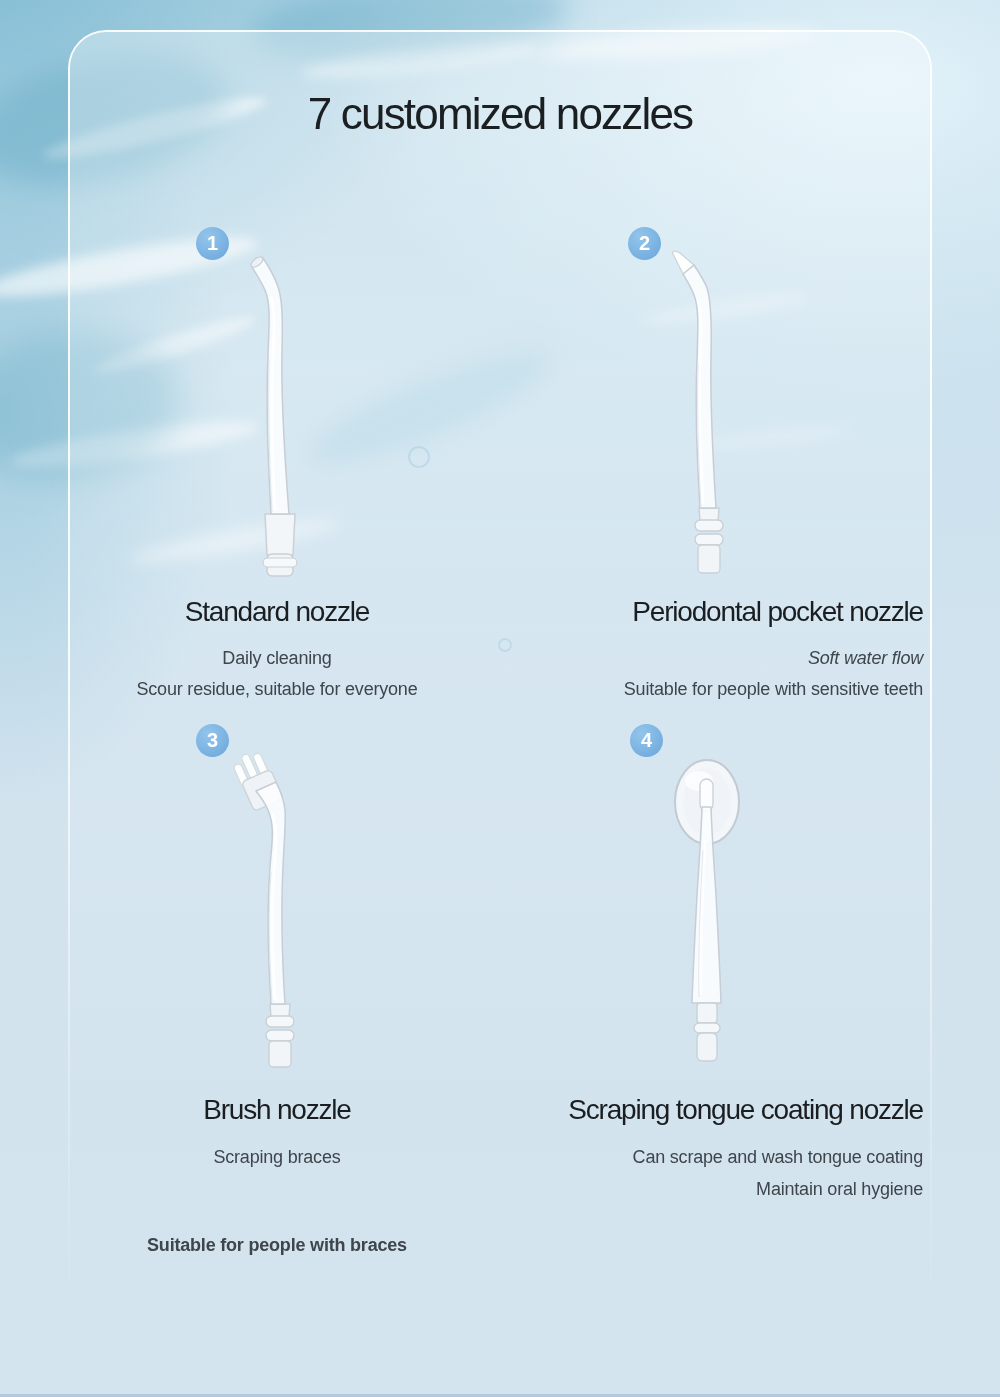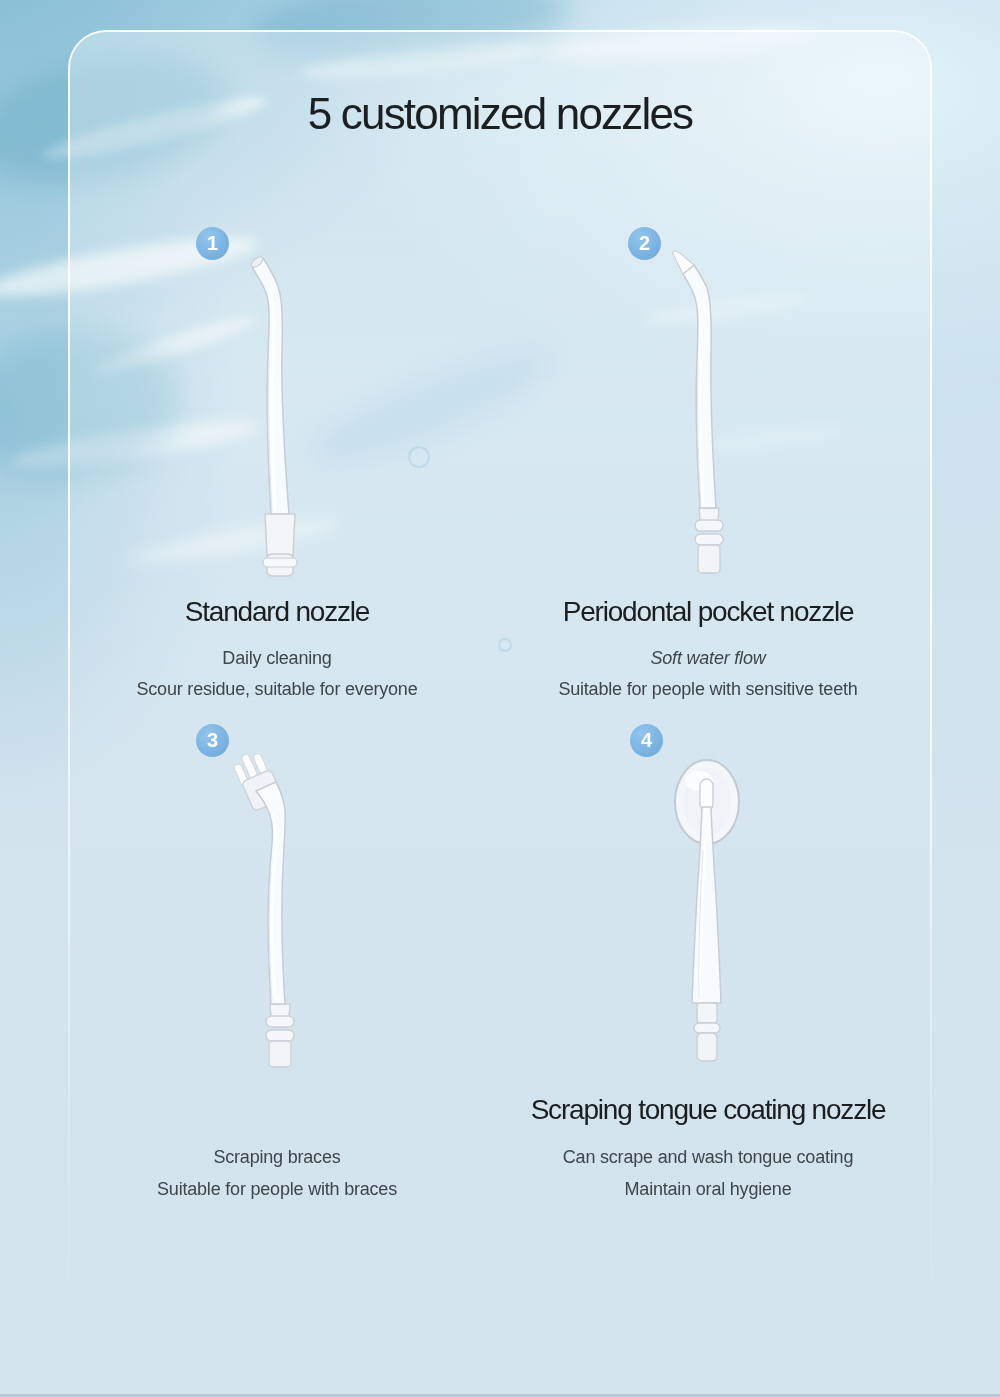--- a/index.html
+++ b/index.html
@@ -44,21 +44,21 @@
   .nozzle-svg{ position:absolute; width:170px; height:330px; }
   .nozzle-name{
     position:absolute; width:430px; text-align:center;
     font-size:28px; line-height:40px; letter-spacing:-1.2px; color:#1b1e21;
   }
   .nozzle-desc{
     position:absolute; width:430px; text-align:center;
     font-size:18px; line-height:26px; letter-spacing:-0.2px; color:#3e454b;
   }
   .col-l{ left:62px; }
-  .col-r{ left:493px; }
+  .col-r{ left:493px;text-align:right; }
   .bottom-edge{ position:absolute; left:0; right:0; bottom:0; height:3px; background:#b4c9db; }
 </style>
 </head>
 <body>
 
 <div class="stage">
 
   <div class="streak" style="left:40px;top:115px;width:230px;height:26px;background:rgba(255,255,255,.55);filter:blur(5px);transform:rotate(-14deg);"></div>
   <div class="streak" style="left:-20px;top:250px;width:280px;height:34px;background:rgba(255,255,255,.6);filter:blur(6px);transform:rotate(-10deg);"></div>
   <div class="streak" style="left:10px;top:430px;width:250px;height:28px;background:rgba(255,255,255,.5);filter:blur(6px);transform:rotate(-8deg);"></div>
@@ -70,21 +70,21 @@
   <div class="streak" style="left:-30px;top:60px;width:260px;height:120px;background:rgba(98,168,196,.4);filter:blur(14px);transform:rotate(-12deg);"></div>
   <div class="streak" style="left:-40px;top:330px;width:220px;height:150px;background:rgba(104,172,198,.35);filter:blur(16px);transform:rotate(-6deg);"></div>
   <div class="streak" style="left:250px;top:-20px;width:320px;height:80px;background:rgba(96,168,196,.40);filter:blur(14px);transform:rotate(-5deg);"></div>
   <div class="streak" style="left:640px;top:300px;width:170px;height:18px;background:rgba(255,255,255,.25);filter:blur(6px);transform:rotate(-8deg);"></div>
   <div class="streak" style="left:700px;top:430px;width:150px;height:16px;background:rgba(255,255,255,.2);filter:blur(6px);transform:rotate(-6deg);"></div>
   <div class="bubble" style="left:408px;top:446px;width:22px;height:22px;border:2px solid rgba(140,190,215,.45);"></div>
   <div class="bubble" style="left:498px;top:638px;width:14px;height:14px;border:2px solid rgba(140,190,215,.4);"></div>
 
   <div class="panel"></div>
 
-  <div class="title-line" id="title1">5 customized nozzles</div>
+  <div class="title-line" id="title1">7 customized nozzles</div>
 
   <div class="badge" style="left:196px;top:227px;">1</div>
   <div class="badge" style="left:628px;top:227px;">2</div>
   <div class="badge" style="left:196px;top:724px;">3</div>
   <div class="badge" style="left:630px;top:724px;">4</div>
 
   <svg class="nozzle-svg" style="left:195px;top:252px;" viewBox="0 0 170 330">
     <path d="M70,262 L100,262 L98,303 L72,303 Z" fill="#f3f6f9" stroke="#c9d0d6" stroke-width="1.5"></path>
     <rect x="72" y="302" width="26" height="22" rx="5" fill="#f1f5f8" stroke="#c9d0d6" stroke-width="1.5"></rect>
     <rect x="68" y="306" width="34" height="9" rx="4.5" fill="#f6f9fb" stroke="#c9d0d6" stroke-width="1.2"></rect>
@@ -135,21 +135,22 @@
   </svg>
 
   <div class="nozzle-name col-l" style="top:592px;">Standard nozzle</div>
   <div class="nozzle-desc col-l" style="top:676px;">Scour residue, suitable for everyone</div>
   <div class="nozzle-desc col-l" style="top:645px;">Daily cleaning</div>
 
   <div class="nozzle-name col-r" style="top:592px;">Periodontal pocket nozzle</div>
   <div class="nozzle-desc col-r" style="top:645px;font-style:italic;">Soft water flow</div>
   <div class="nozzle-desc col-r" style="top:676px;">Suitable for people with sensitive teeth</div>
 
+  <div class="nozzle-name col-l" style="top:1090px;">Brush nozzle</div>
   <div class="nozzle-desc col-l" style="top:1144px;">Scraping braces</div>
-  <div class="nozzle-desc col-l" style="top:1176px;">Suitable for people with braces</div>
+  <div class="nozzle-desc col-l" style="top:1232px;font-weight:bold;">Suitable for people with braces</div>
 
   <div class="nozzle-name col-r" style="top:1090px;">Scraping tongue coating nozzle</div>
   <div class="nozzle-desc col-r" style="top:1144px;">Can scrape and wash tongue coating</div>
   <div class="nozzle-desc col-r" style="top:1176px;">Maintain oral hygiene</div>
 
   <div class="bottom-edge"></div>
 </div>
 
 </body></html>

